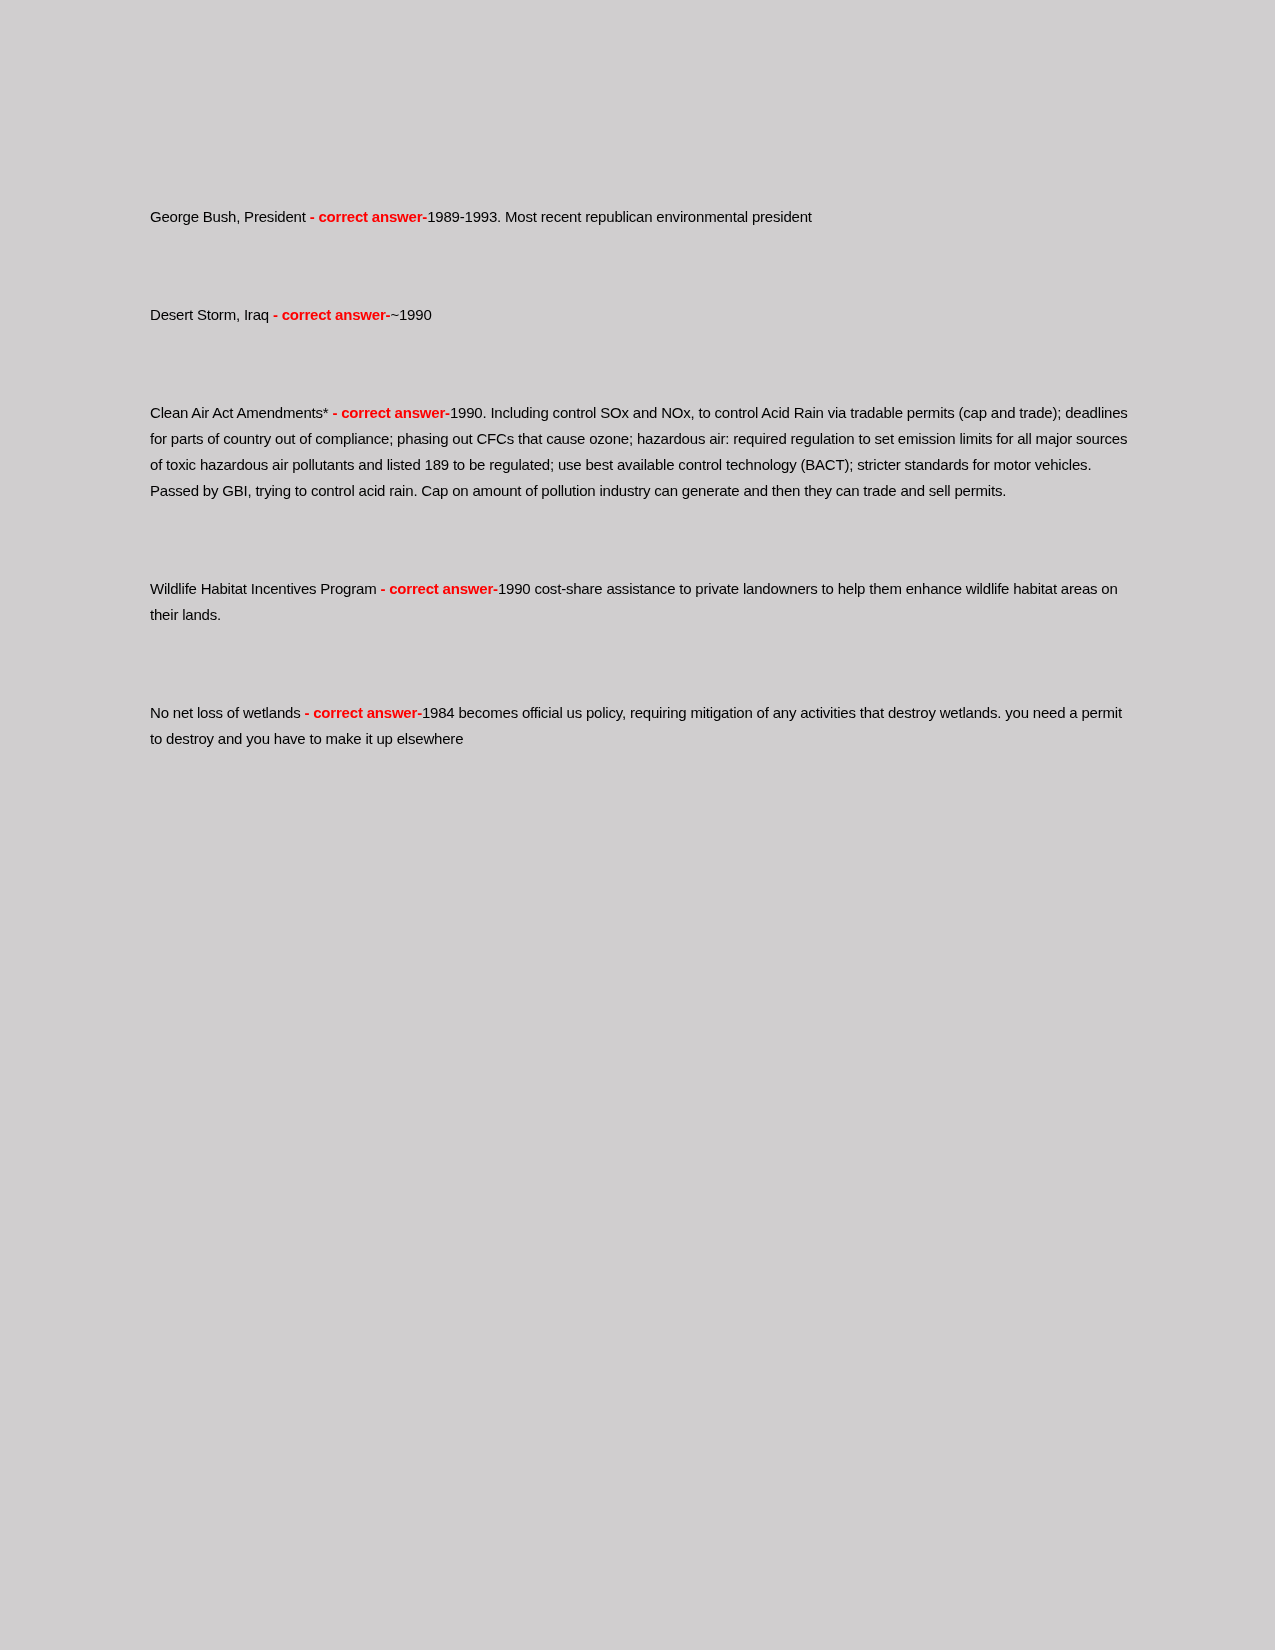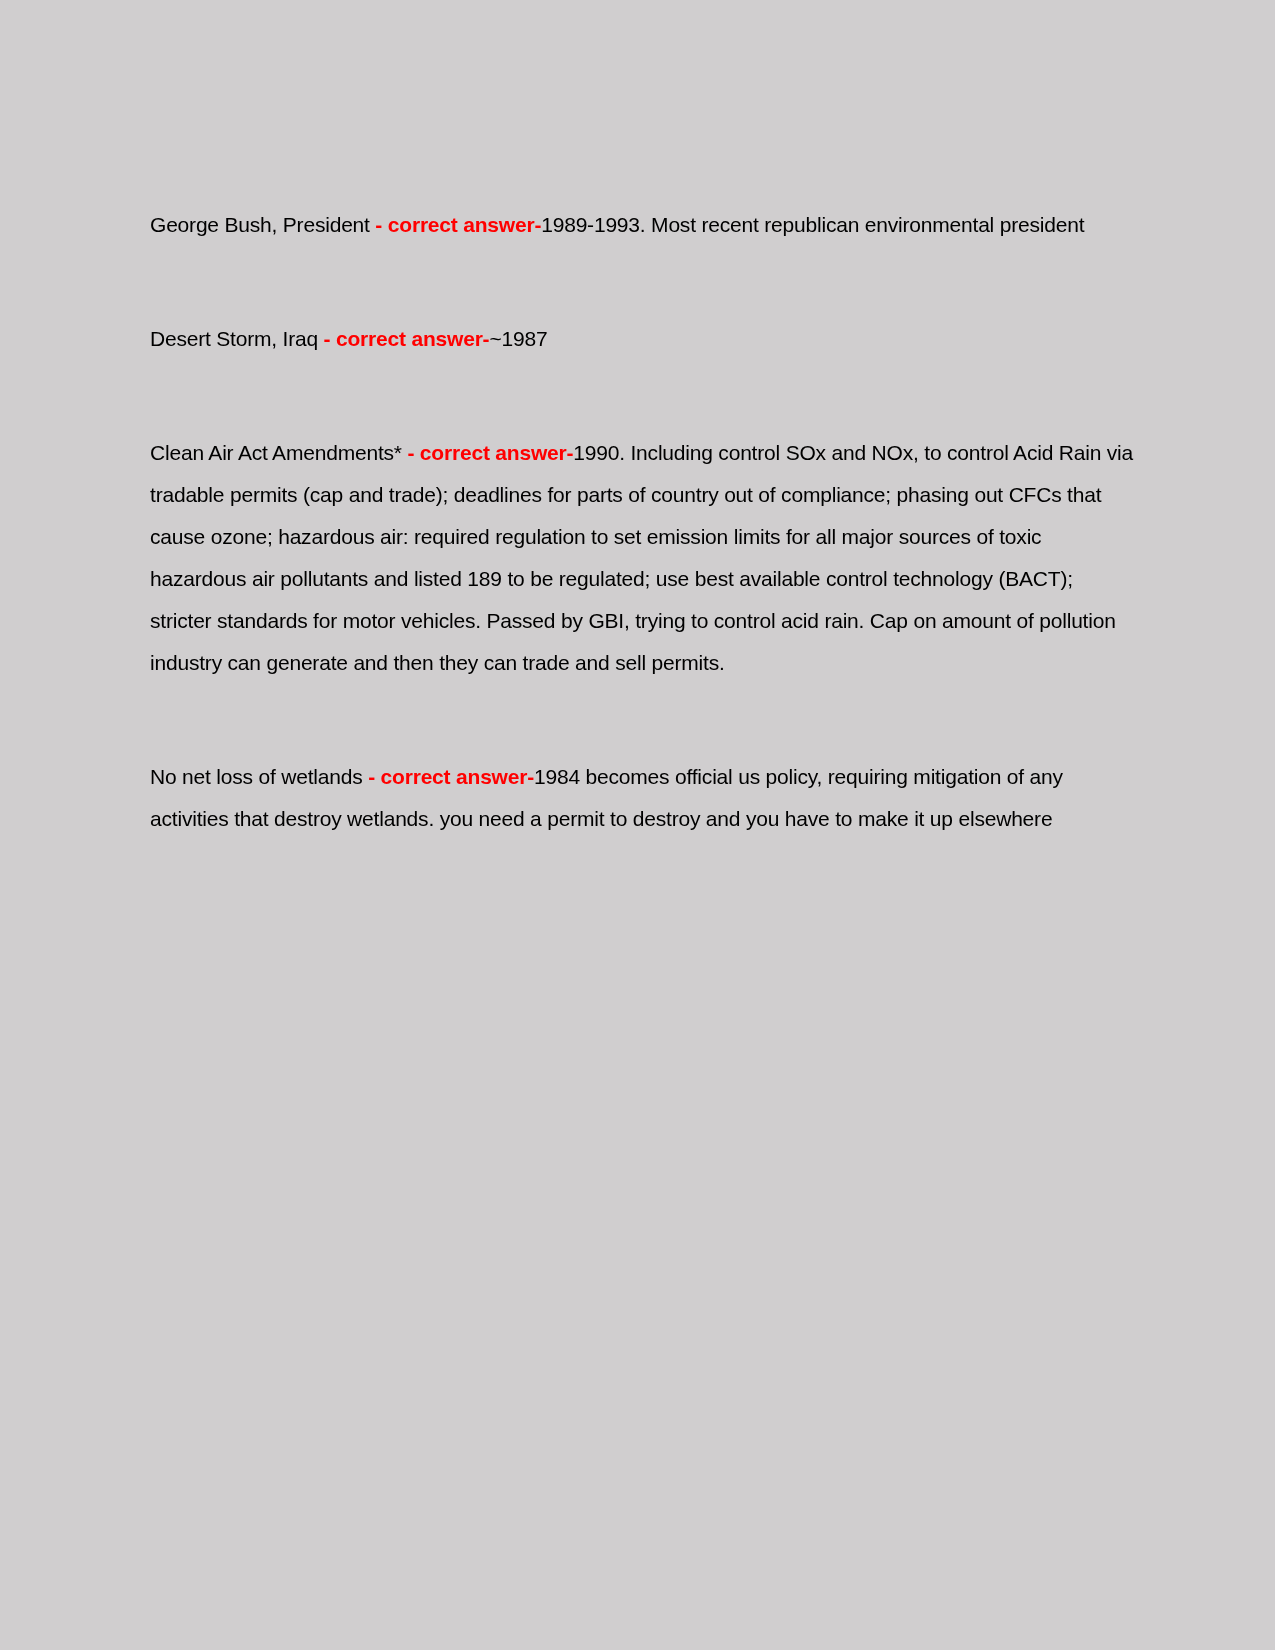--- a/index.html
+++ b/index.html
@@ -10,28 +10,29 @@
     color: #000;
     position: relative;
     overflow: hidden;
   }
   .page {
     position: absolute;
     left: 150px; top: 204px;
     width: 985px;
   }
   .entry {
-    font-size: 21px;
-    line-height: 42px;
+    font-size: 15px;
+    line-height: 26px;
     margin: 0 0 72px 0;
     letter-spacing: -0.2px;
   }
   .ans { color: #ff0000; font-weight: bold; }
 </style>
 </head>
 <body>
 
 <div class="page">
   <p class="entry"><span>George Bush, President</span><span class="ans"> - correct answer-</span><span>1989-1993. Most recent republican environmental president</span></p>
-  <p class="entry"><span>Desert Storm, Iraq</span><span class="ans"> - correct answer-</span><span>~1987</span></p>
+  <p class="entry"><span>Desert Storm, Iraq</span><span class="ans"> - correct answer-</span><span>~1990</span></p>
   <p class="entry"><span>Clean Air Act Amendments*</span><span class="ans"> - correct answer-</span><span>1990. Including control SOx and NOx, to control Acid Rain via tradable permits (cap and trade); deadlines for parts of country out of compliance; phasing out CFCs that cause ozone; hazardous air: required regulation to set emission limits for all major sources of toxic hazardous air pollutants and listed 189 to be regulated; use best available control technology (BACT); stricter standards for motor vehicles. Passed by GBI, trying to control acid rain. Cap on amount of pollution industry can generate and then they can trade and sell permits.</span></p>
+  <p class="entry"><span>Wildlife Habitat Incentives Program</span><span class="ans"> - correct answer-</span><span>1990 cost-share assistance to private landowners to help them enhance wildlife habitat areas on their lands.</span></p>
   <p class="entry"><span>No net loss of wetlands</span><span class="ans"> - correct answer-</span><span>1984 becomes official us policy, requiring mitigation of any activities that destroy wetlands. you need a permit to destroy and you have to make it up elsewhere</span></p>
 </div>
 
 </body></html>

